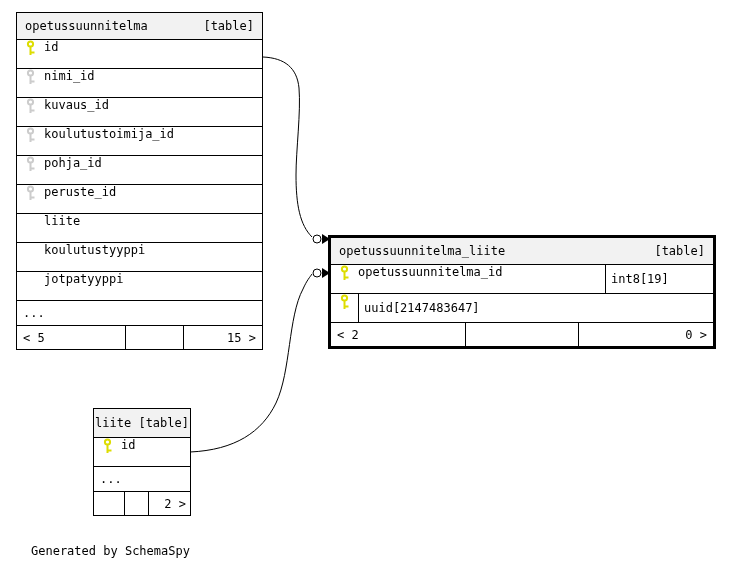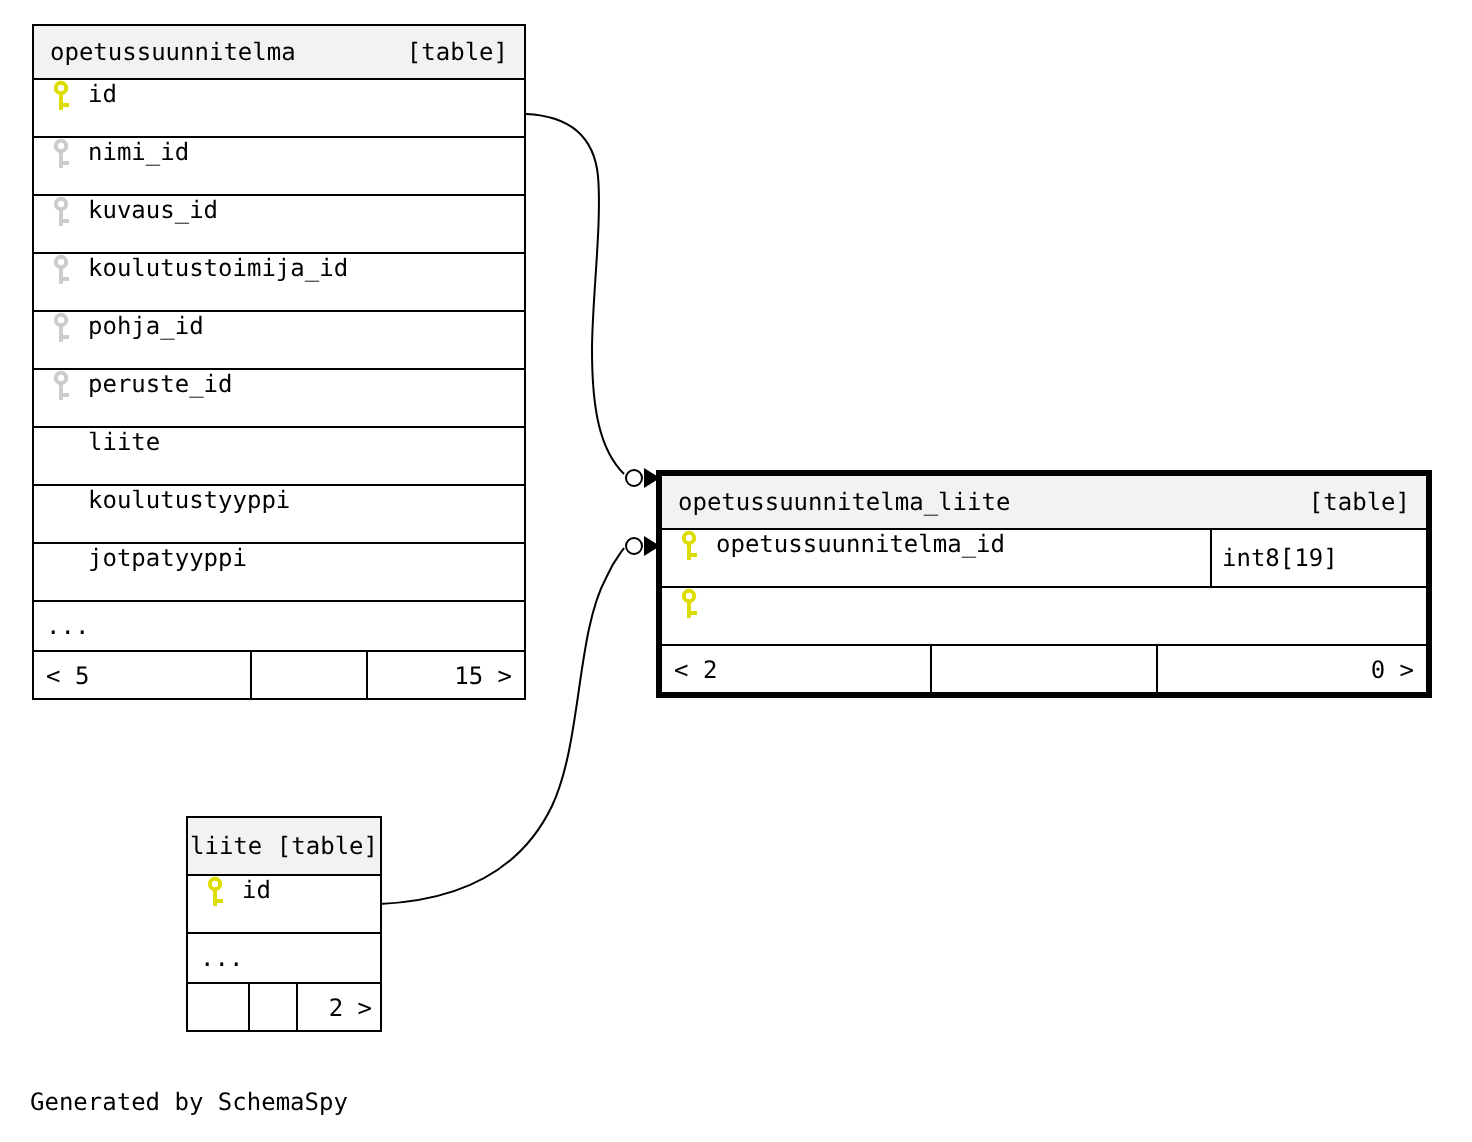--- a/index.html
+++ b/index.html
@@ -64,21 +64,21 @@
   }
   .ftr { display:flex; height:23px; box-sizing:border-box; }
   .fcell {
     display:flex; align-items:center;
     box-sizing:border-box;
     padding:0 6px;
     overflow:hidden;
   }
   .fcell + .fcell { border-left:1px solid #000; }
   .fcell.right { justify-content:flex-end; }
-  .credit { position:absolute; left:15px; top:544px; z-index:2; }
+  .credit { position:absolute; left:31px; top:544px; z-index:2; }
 
   
   #t-opetussuunnitelma { left:16px; top:12px; width:247px; }
   #t-opetussuunnitelma .fcell.c1 { width:108px; }
   #t-opetussuunnitelma .fcell.c2 { width:58px; }
   #t-opetussuunnitelma .fcell.c3 { flex:1; }
 
   #t-opetussuunnitelma-liite { left:328px; top:195px; width:388px;margin-top:40px; }
   #t-opetussuunnitelma-liite .namecell { flex:0 0 auto; width:247px; }
   #t-opetussuunnitelma-liite .typecell { flex:1; }
@@ -200,20 +200,21 @@
       <span class="namecell">opetussuunnitelma_id</span>
       <span class="typecell">int8[19]</span>
     </div>
     <div class="row">
       <span class="keycell key-primary">
         <svg width="11" height="16" viewBox="0 0 11 16">
             <circle cx="5.5" cy="4" r="2.6" fill="none" stroke="currentColor" stroke-width="2"></circle>
             <path d="M5.5 6.8 V15 M5.5 12.5 H9.5" stroke="currentColor" stroke-width="2" fill="none"></path>
           </svg>
       </span>
+      <span class="typecell">uuid[2147483647]</span>
     </div>
     <div class="ftr">
       <span class="fcell c1">&lt; 2</span>
       <span class="fcell c2"></span>
       <span class="fcell c3 right">0 &gt;</span>
     </div>
   </div>
 
   <div class="tbl" id="t-liite">
     <div class="hdr tight">

